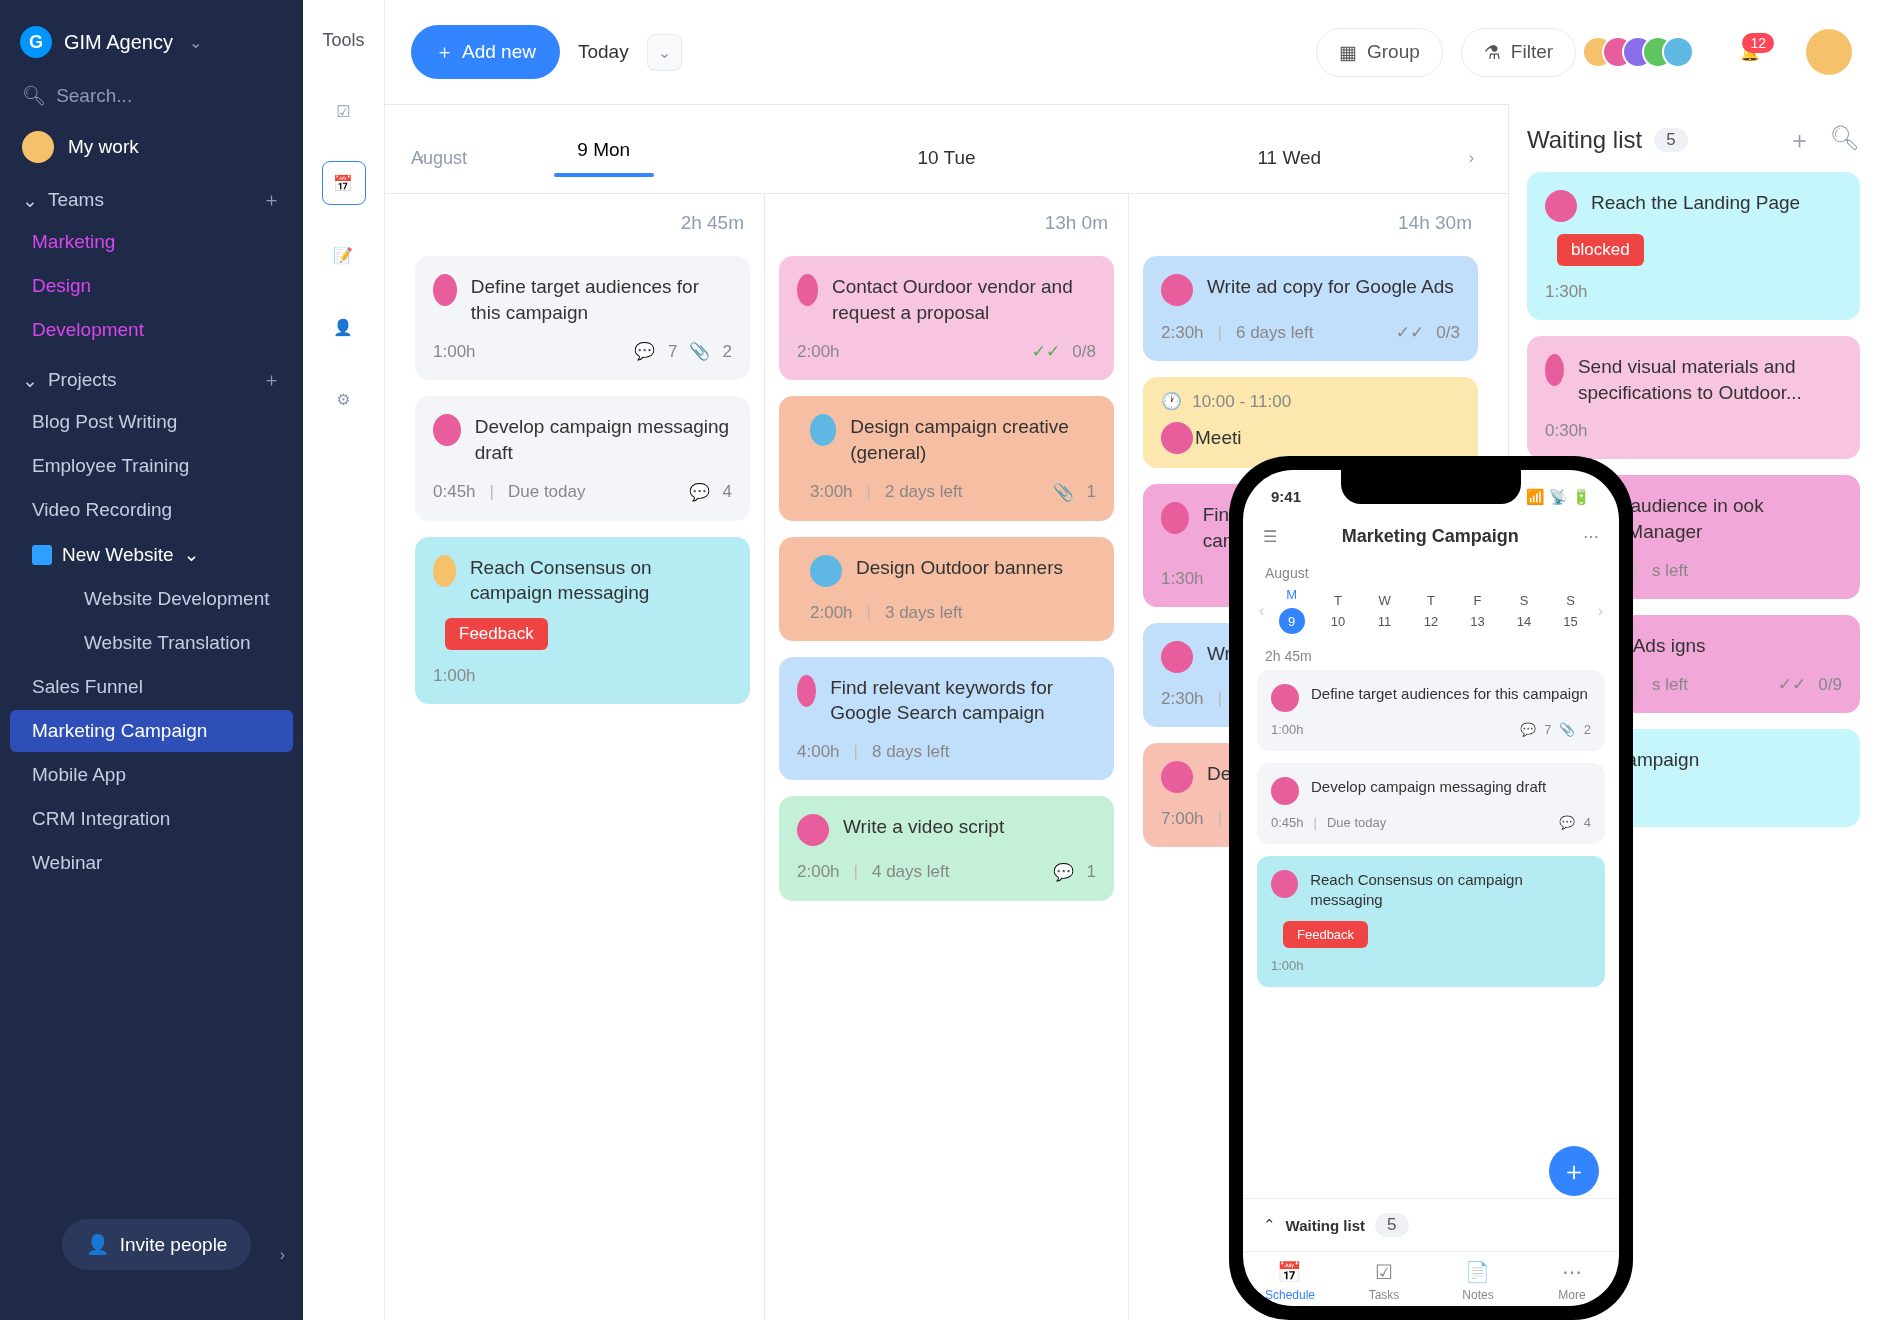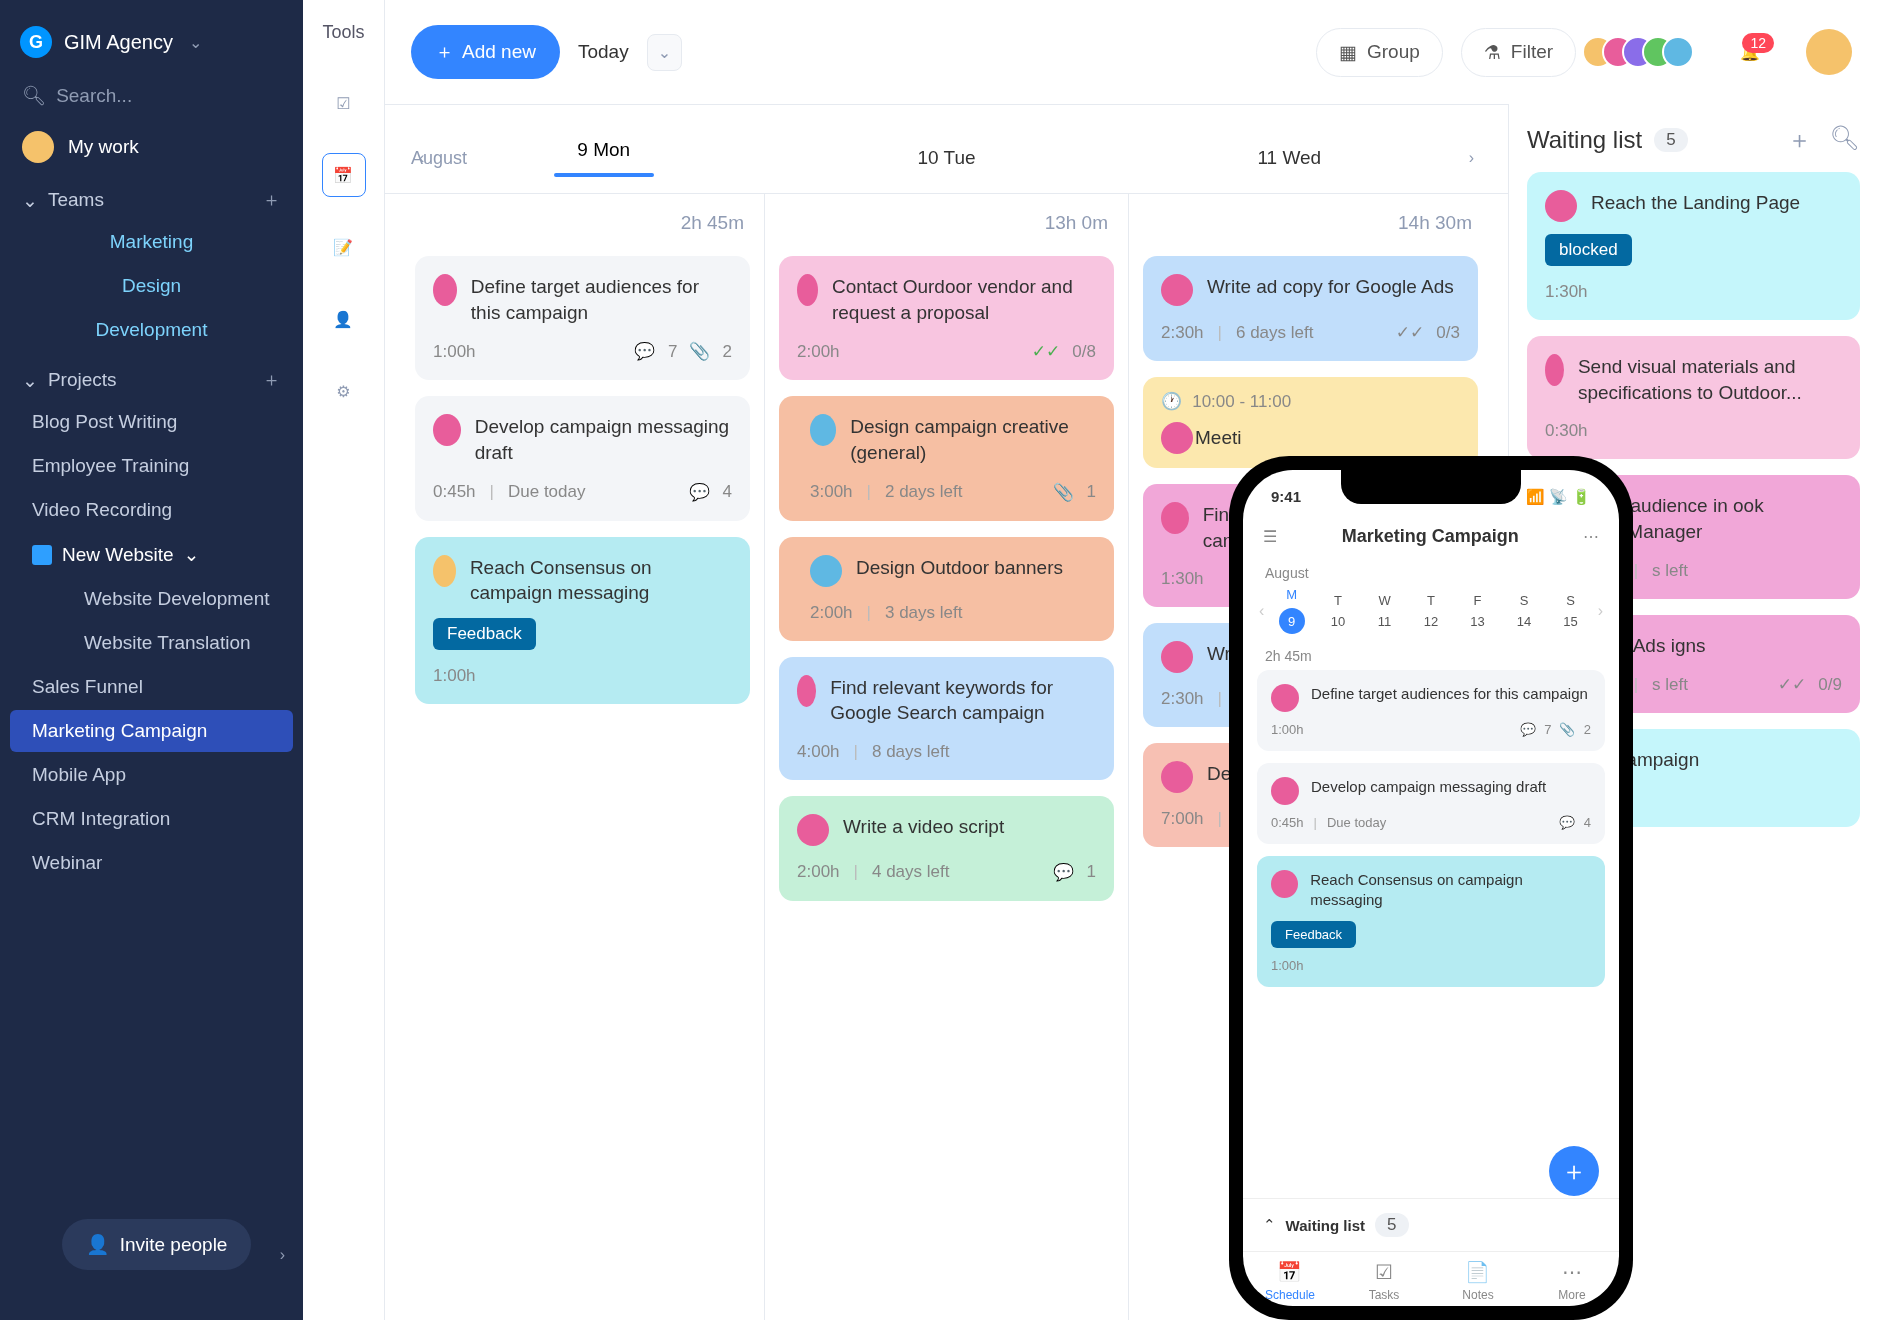--- a/index.html
+++ b/index.html
@@ -13,27 +13,27 @@
 .chev { margin-left:4px; color:#8f9bb3; }
 .search-row { display:flex; align-items:center; gap:10px; padding:14px 22px; color:#8f9bb3; font-size:19px; }
 .mywork-row { display:flex; align-items:center; gap:14px; padding:10px 22px; color:#fff; font-size:19px; }
 .avatar { width:32px; height:32px; border-radius:50%; background:#f5c26b; display:inline-block; }
 .section-hdr { display:flex; align-items:center; padding:14px 22px 6px; color:#c5cee0; font-size:19px; gap:10px; }
 .section-hdr .plus { margin-left:auto; color:#8f9bb3; }
 .nav-item { padding:10px 22px; font-size:19px; color:#c5cee0; cursor:pointer; border-radius:6px; margin:2px 10px; }
 .nav-item.sub2 { padding-left:74px; }
 .nav-item.folder { display:flex; align-items:center; gap:10px; color:#fff; }
 .nav-item.active { background:#2e4fb8; color:#fff; }
-.teams-list .nav-item { color:#7dd3fc;text-align:center; }
+.teams-list .nav-item { color:#d946ef; }
 .invite-pill { position:absolute; bottom:50px; left:62px; background:#2b3a5c; color:#fff; padding:14px 24px; border-radius:30px; display:flex; align-items:center; gap:10px; font-size:19px; }
 .sidebar-collapse { position:absolute; bottom:56px; right:18px; color:#8f9bb3; }
 .folder-icon { width:20px; height:20px; background:#2e9fff; border-radius:3px; }
 
 
-.toolrail { position:absolute; left:303px; top:0; width:82px; height:100%; background:#fff; border-right:1px solid #e6eaf0; display:flex; flex-direction:column; align-items:center; padding-top:22px; gap:28px; }
+.toolrail { position:absolute; left:303px; top:0; width:82px; height:100%; background:#fff; border-right:1px solid #e6eaf0; display:flex; flex-direction:column; align-items:center; padding-top:30px; gap:28px; }
 .toolrail .label { font-size:18px; color:#556; margin-bottom:10px; }
 .rail-btn { width:44px; height:44px; border-radius:8px; display:flex; align-items:center; justify-content:center; color:#8f9bb3; }
 .rail-btn.active { color:#3385ff; border:1.5px solid #3385ff; }
 
 
 .main { position:absolute; left:385px; top:0; right:0; height:100%; display:flex; flex-direction:column; }
 .topbar { height:104px; display:flex; align-items:center; padding:0 26px; gap:18px; }
 .btn-blue { background:#3385ff; color:#fff; border:none; padding:14px 24px; border-radius:30px; font-size:19px; display:flex; align-items:center; gap:8px; }
 .today-chip { display:flex; align-items:center; gap:6px; color:#333; font-size:19px; }
 .today-chev { border:1px solid #e6eaf0; background:#f8f9fb; border-radius:8px; padding:8px 10px; color:#8f9bb3; }
@@ -67,21 +67,21 @@
 .tag { display:inline-block; padding:6px 14px; border-radius:6px; font-size:17px; margin-top:12px; }
 .c-grey { background:#f3f5f8; }
 .c-pink { background:#f8c5e0; }
 .c-cyan { background:#b5ebf2; }
 .c-orange { background:#f6bfa3;padding-left:31px; }
 .c-blue { background:#c1defb; }
 .c-mag { background:#f1a7d8; }
 .c-peach { background:#f7c0b3; }
 .c-green { background:#c5f0d8; }
 .c-lightcyan { background:#c5f6fb; }
-.tag.fb { background:#0369a1; color:#fff; }
+.tag.fb { background:#ef4444; color:#fff;margin-left:12px; }
 
 .event { background:#fce8ae; border-radius:14px; padding:14px 18px; }
 .event-time { color:#888; display:flex; align-items:center; gap:10px; font-size:17px; margin-bottom:10px; }
 .event-row { display:flex; align-items:center; gap:2px; font-size:19px; }
 
 .check-icon { color:#4caf50; }
 
 
 .waiting { width:370px; border-left:1px solid #e6eaf0; padding:20px 18px; display:flex; flex-direction:column; gap:16px; }
 .waiting-hdr { display:flex; align-items:center; gap:12px; font-size:24px; font-weight:500; }

